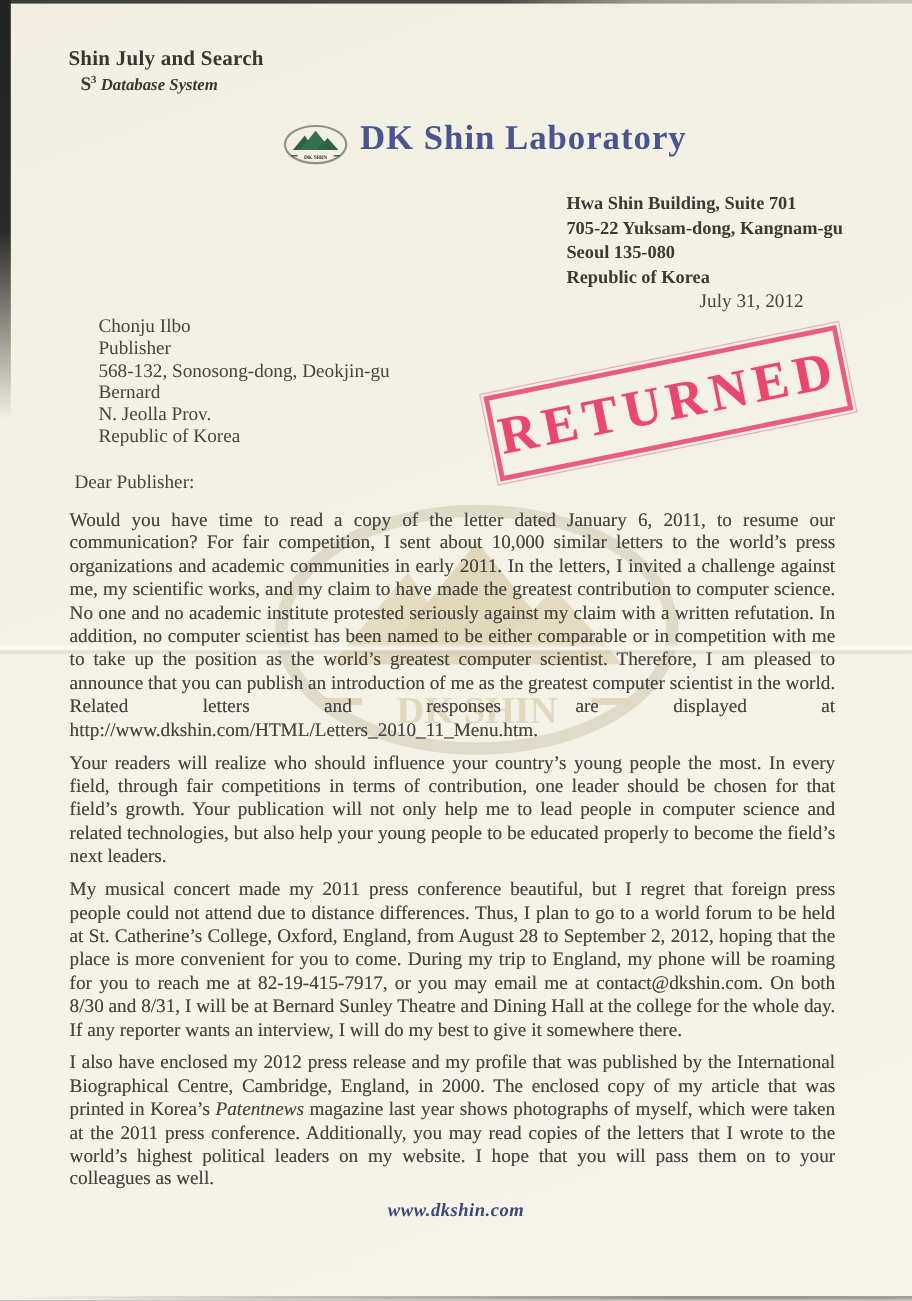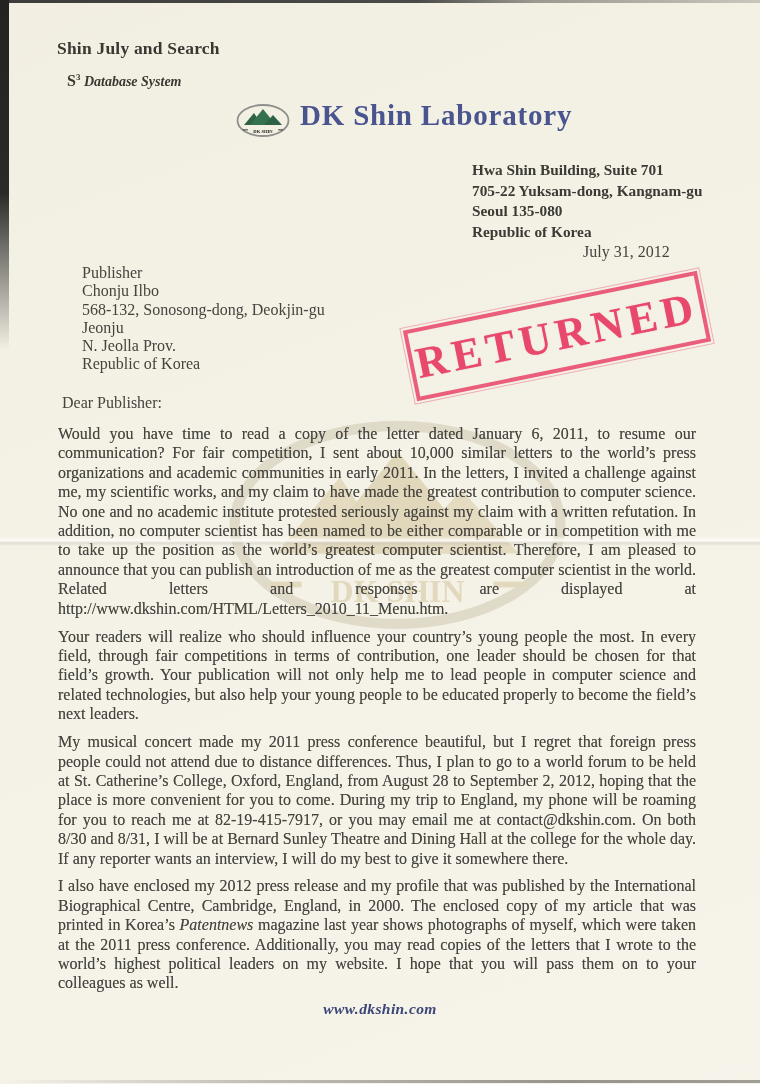--- a/index.html
+++ b/index.html
@@ -14,21 +14,21 @@
   .edge-left{position:absolute;top:0;left:0;width:9px;height:350px;
     background:linear-gradient(to bottom,#232321 0%,#2a2a28 55%,rgba(42,42,40,0) 100%);}
   .edge-bottom{position:absolute;bottom:1px;left:0;width:100%;height:3px;
     background:linear-gradient(to right,rgba(125,122,113,0) 0%,rgba(125,122,113,.45) 35%,rgba(110,107,99,.7) 75%,rgba(140,137,128,.8) 100%);}
   .fold-crease{position:absolute;left:0;top:536px;width:100%;height:10px;
     background:linear-gradient(to bottom,rgba(250,248,242,0) 0%,rgba(253,251,246,.9) 45%,rgba(176,172,160,.28) 72%,rgba(250,248,242,0) 100%);z-index:5;}
 
   
   .product{position:absolute;left:57px;top:38px;color:#393732;}
   .product .l1{font-size:17.5px;font-weight:bold;letter-spacing:.2px;}
-  .product .l2{font-size:14px;font-weight:bold;margin-left:10px;margin-top:13px;}
+  .product .l2{font-size:14px;font-weight:bold;margin-left:10px;margin-top:2px;}
   .product .l2 .s{font-size:16px;}
   .product .l2 sup{font-size:9px;}
   .product .l2 i{font-style:italic;}
 
   .logo{position:absolute;left:236px;top:103px;}
   .lab-title{position:absolute;left:300px;top:99px;font-size:29px;font-weight:bold;
     color:#4a5590;letter-spacing:.8px;}
 
   .addr{position:absolute;left:472px;top:160px;font-size:15.3px;font-weight:bold;
     line-height:20.6px;color:#3c3a35;}
@@ -105,24 +105,24 @@
   <div class="addr">
     <div>Hwa Shin Building, Suite 701</div>
     <div>705-22 Yuksam-dong, Kangnam-gu</div>
     <div>Seoul 135-080</div>
     <div>Republic of Korea</div>
   </div>
 
   <div class="date">July 31, 2012</div>
 
   <div class="recipient">
+    <div>Chonju Ilbo</div>
     <div>Publisher</div>
-    <div>Chonju Ilbo</div>
     <div>568-132, Sonosong-dong, Deokjin-gu</div>
-    <div>Jeonju</div>
+    <div>Bernard</div>
     <div>N. Jeolla Prov.</div>
     <div>Republic of Korea</div>
   </div>
 
   <div class="stamp">
     <span>RETURNED</span>
   </div>
 
   <div class="salutation">Dear Publisher:</div>
 

